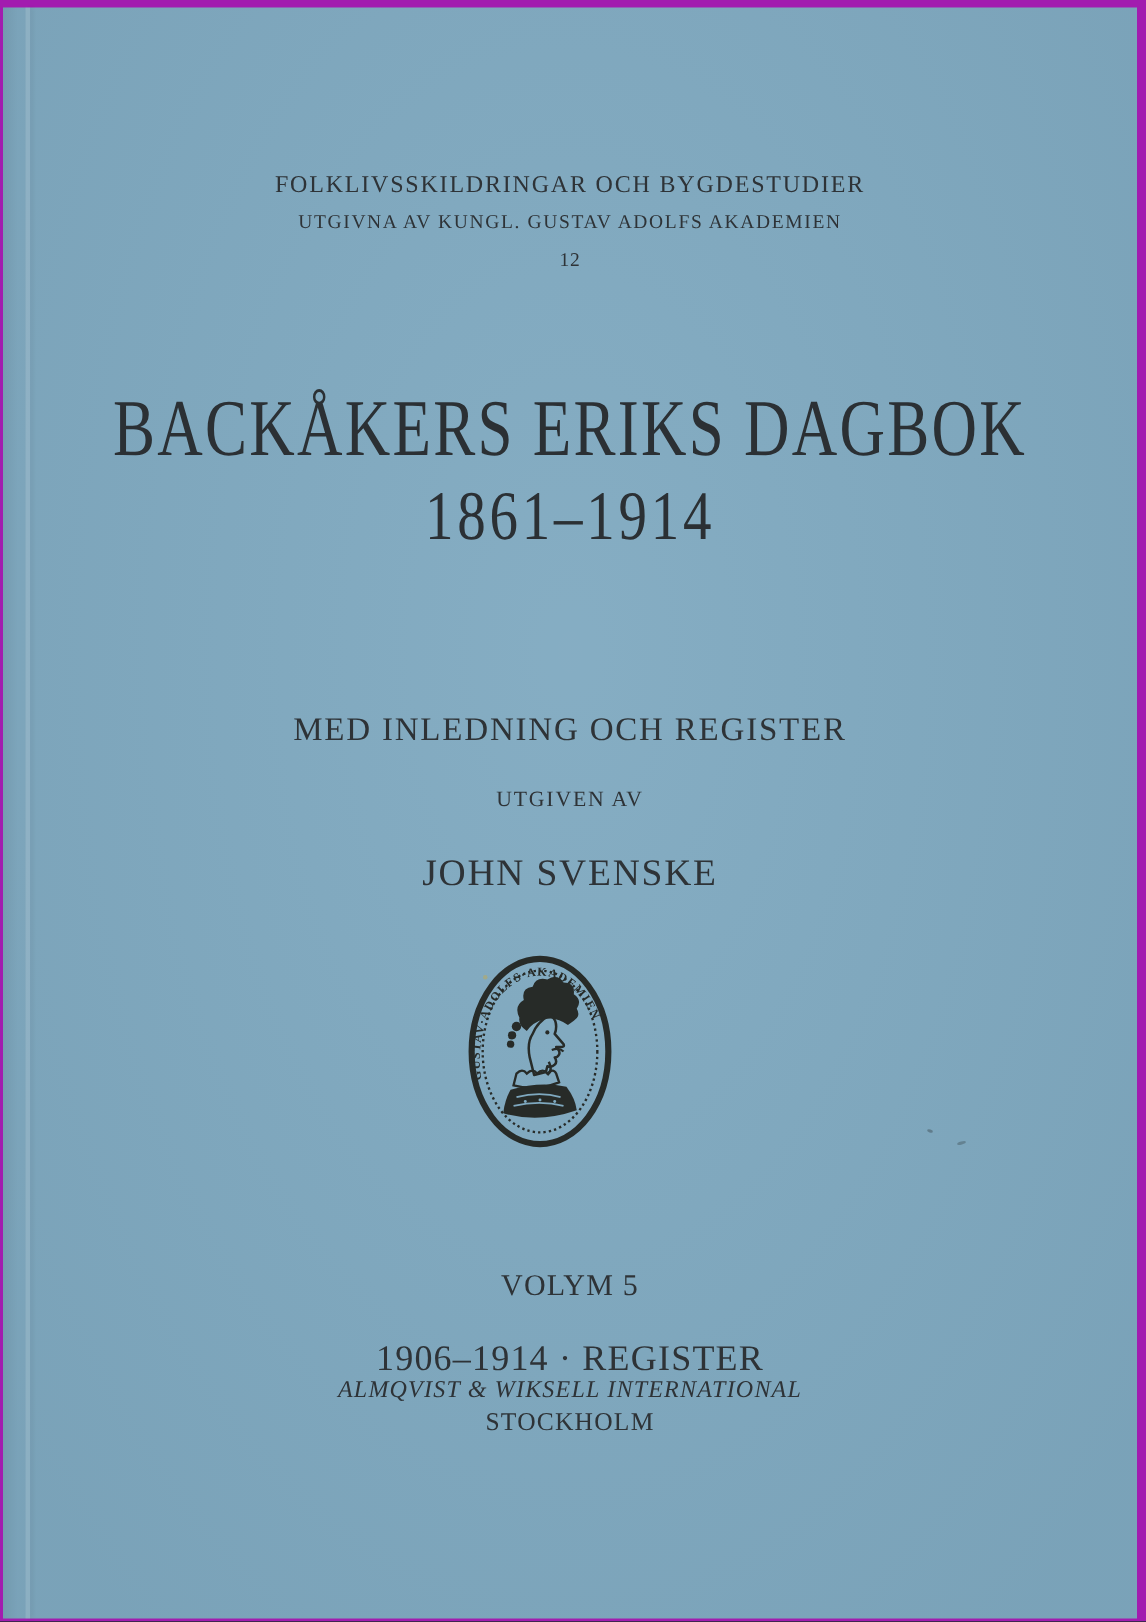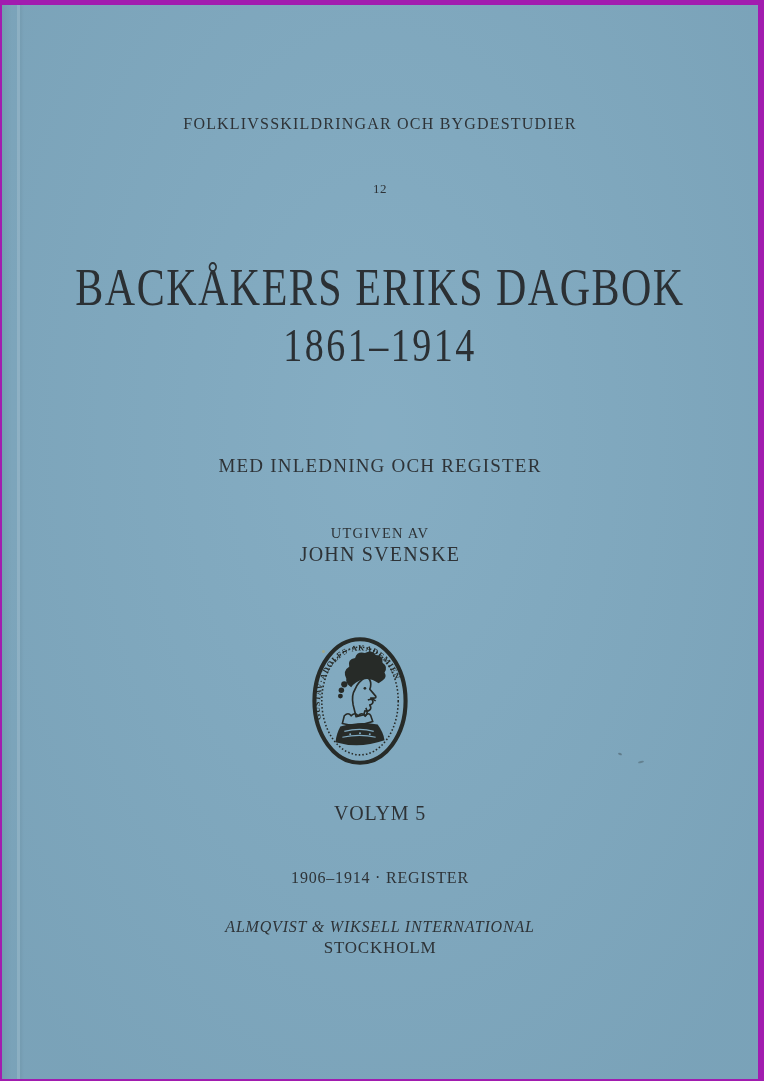--- a/index.html
+++ b/index.html
@@ -25,36 +25,36 @@
     box-shadow:2px 0 3px rgba(0,0,0,0.05);
   }
   .txt{
     position:absolute; left:0; right:0;
     text-align:center;
     color:#2e3337;
     white-space:nowrap;
   }
   .series-title   { top:110px; font-size:16px;   letter-spacing:1.2px; }
   .series-subtitle{ top:135px; font-size:13px;   letter-spacing:1.1px; }
-  .series-number  { top:176px; font-size:13px;   letter-spacing:0.5px; }
+  .series-number  { top:160px; font-size:13px;   letter-spacing:0.5px; }
   .title-line1{
     top:258px; font-size:42px; letter-spacing:1.5px;
     transform:scaleY(1.28); transform-origin:50% 50%;
     color:#2b3034;
   }
   .title-line2{
     top:318px; font-size:38px; letter-spacing:2.5px;
     transform:scaleY(1.22); transform-origin:50% 50%;
     color:#2b3034;
   }
-  .subtitle     { top:450px; font-size:19px;   letter-spacing:1.2px; }
+  .subtitle     { top:468px; font-size:22px;   letter-spacing:1.2px; }
   .editor-intro { top:510px; font-size:14.5px; letter-spacing:1.2px;margin-top:10px; }
-  .editor-name  { top:538px; font-size:20px;   letter-spacing:1.2px; }
-  .volume       { top:797px; font-size:20px;   letter-spacing:0.8px; }
-  .volume-detail{ top:864px; font-size:16px;   letter-spacing:0.8px; }
+  .editor-name  { top:564px; font-size:25px;   letter-spacing:1.2px; }
+  .volume       { top:841px; font-size:20px;   letter-spacing:0.8px; }
+  .volume-detail{ top:888px; font-size:24px;   letter-spacing:0.8px; }
   .publisher    { top:913px; font-size:16px;   letter-spacing:0.8px;font-style:italic; }
   .publisher-city{top:933px; font-size:17px;   letter-spacing:0.8px; }
 
   .emblem{
     position:absolute; left:309px; top:628px;
     width:98px; height:136px;
   }
   .speck{ position:absolute; border-radius:50%; }
   .speck-a{ left:616px; top:748px; width:4px; height:2px; background:rgba(40,45,48,0.35); transform:rotate(20deg);}
   .speck-b{ left:636px; top:756px; width:6px; height:2px; background:rgba(40,45,48,0.30); transform:rotate(-15deg);}
@@ -63,20 +63,21 @@
 </head>
 <body>
 
 <div class="stage">
   <div class="cover">
 
     <div class="crease"></div>
 
     <div class="txt series-title">FOLKLIVSSKILDRINGAR OCH BYGDESTUDIER</div>
 
+    <div class="txt series-subtitle">UTGIVNA AV KUNGL. GUSTAV ADOLFS AKADEMIEN</div>
 
     <div class="txt series-number">12</div>
 
     <div class="txt title-line1">BACKÅKERS ERIKS DAGBOK</div>
 
     <div class="txt title-line2">1861–1914</div>
 
     <div class="txt subtitle">MED INLEDNING OCH REGISTER</div>
 
     <div class="txt editor-intro">UTGIVEN AV</div>

